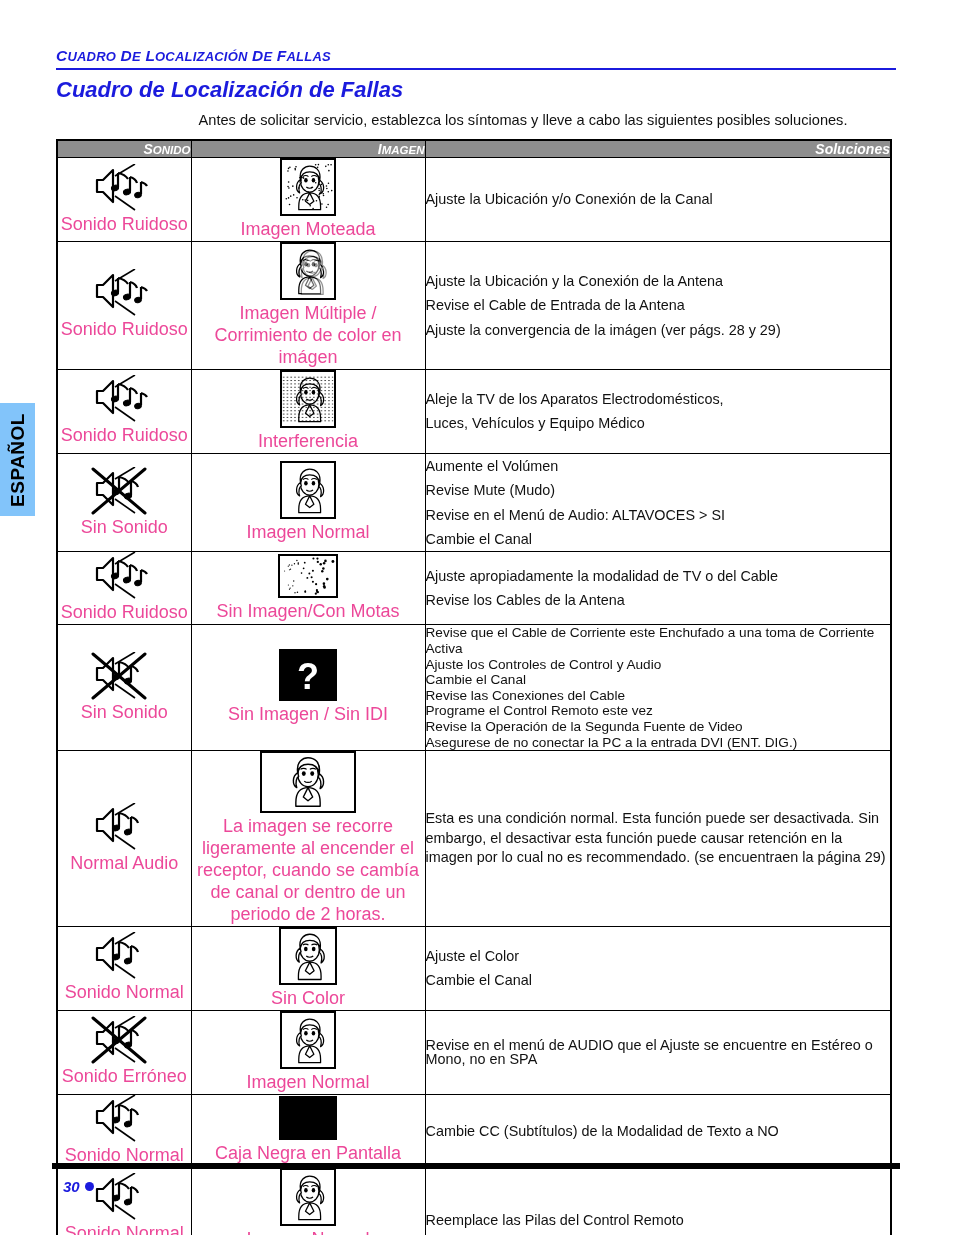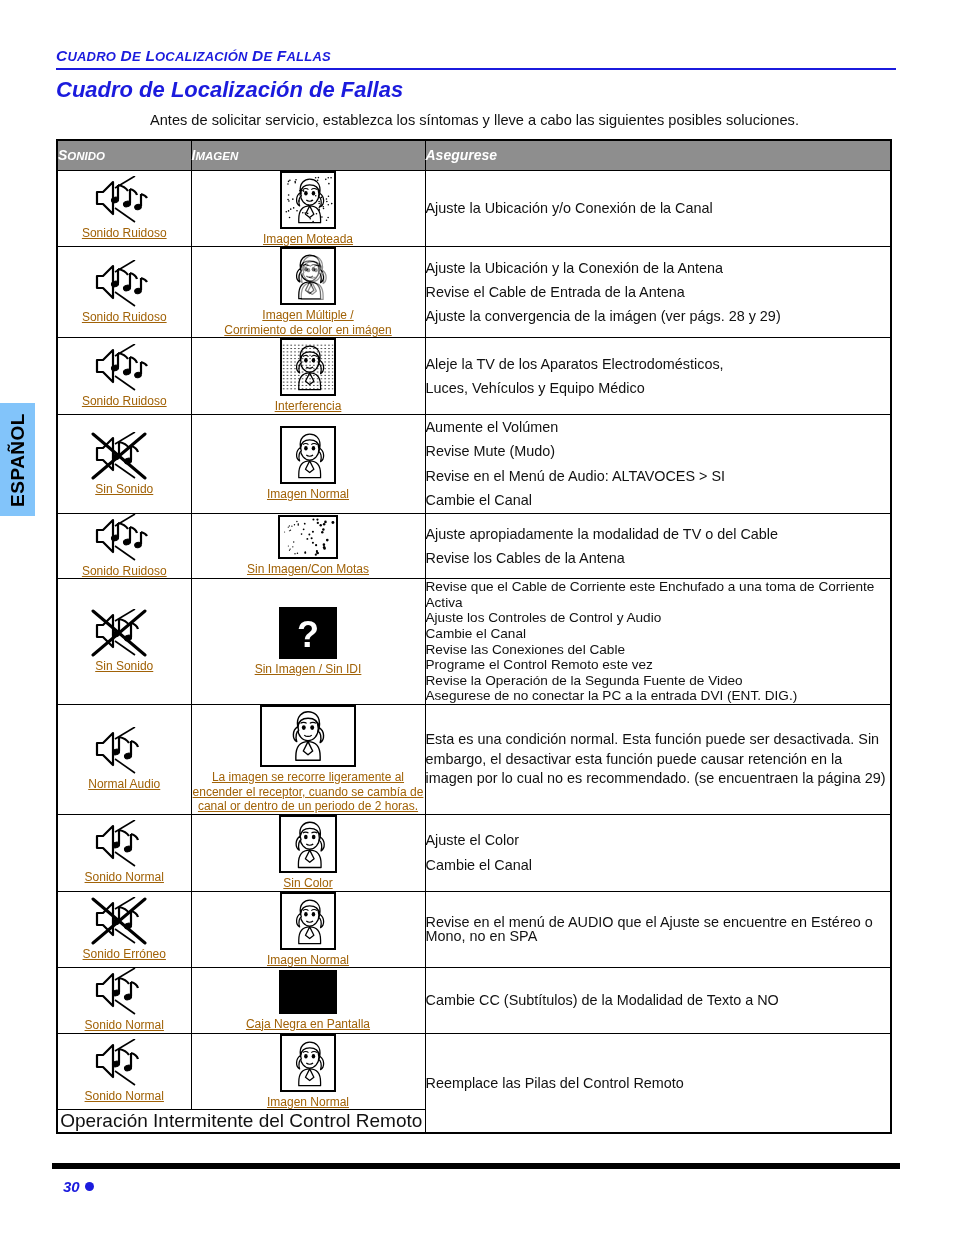--- a/index.html
+++ b/index.html
@@ -62,20 +62,21 @@
     font-style: italic;
     font-weight: bold;
     font-size: 22px;
   }
 
   #intro {
     margin-top: 9px;
     margin-left: 94px;
     font-size: 14.6px;
     color: #111;
+    text-align: center;
   }
 
   
   table.tbl {
     margin-top: 11px;
     border-collapse: collapse;
     width: 836px;
     table-layout: fixed;
     border: 2px solid #000;
   }
@@ -87,36 +88,35 @@
   .col-sonido { width: 134px; }
   .col-imagen { width: 234px; }
   .col-sol    { width: 466px; }
 
   thead th {
     background: #8e8e8e;
     color: #ffffff;
     font-style: italic;
     font-weight: bold;
     font-size: 14px;
-    height: 30px;
-    text-align: left;
+    height: 17px;
+    text-align: right;
     border: 1px solid #000;
   }
   thead th .sc { font-size: 11.5px; }
 
   td.sound-cell, td.image-cell {
     text-align: center;
     padding: 5px 3px 4px 3px;
   }
   .cell-label {
-    font-size: 12px;
+    font-size: 18px;
     line-height: 1.22;
-    color: #a16207;
+    color: #ec4899;
     margin-top: 2px;
-    text-decoration: underline;
   }
   .image-cell .cell-label { margin-top: 3px; text-align: center; }
 
   td.sol-cell {
     padding: 6px 9px 6px 7px;
     font-size: 14.4px;
     line-height: 1.0;
     color: #111;
   }
   td.sol-cell .sol-line { padding: 5px 0; }
@@ -186,21 +186,21 @@
   <table class="tbl">
     <colgroup>
       <col class="col-sonido">
         <col class="col-imagen">
         <col class="col-sol">
     </colgroup>
     <thead>
       <tr>
         <th><span class="big">S</span><span class="sc">ONIDO</span></th>
         <th><span class="big">I</span><span class="sc">MAGEN</span></th>
-        <th>Asegurese</th>
+        <th>Soluciones</th>
       </tr>
     </thead>
     <tbody id="tbody">
         <tr>
           <td class="sound-cell">
             <svg class="icon-wrap" width="70" height="48" viewBox="0 0 70 48">
               <g stroke="#000" stroke-width="1.6" fill="none">
   <path d="M26 12 L46 0"></path>
   <path d="M26 32 L46 46"></path>
 </g>

